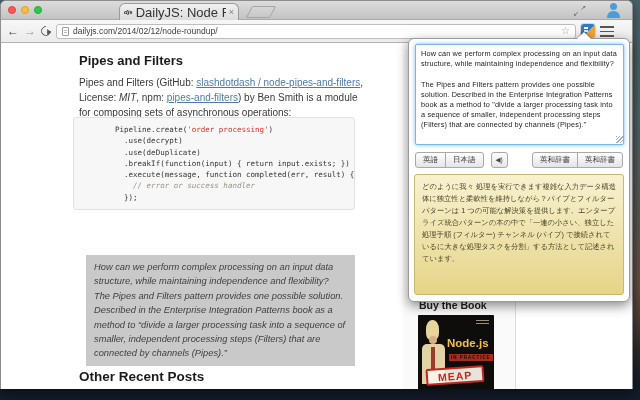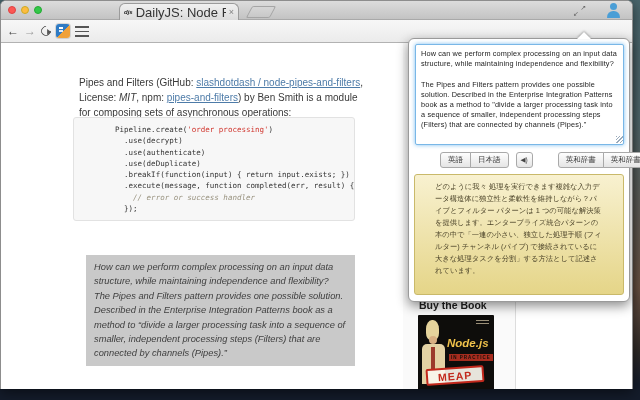--- a/index.html
+++ b/index.html
@@ -68,21 +68,21 @@
     background:#fafafa; border-right:1px solid #ddd; }
   .buy-heading { position:absolute; left:16px; top:256px; font-size:10.5px; font-weight:bold; color:#222; }
   .book { position:absolute; left:15px; top:272px; width:76px; height:75px; background:#0e0d0b;
     overflow:hidden; border-radius:1px; }
   .book .authors { position:absolute; right:5px; top:5px; width:13px; height:5px;
     background:linear-gradient(#9a8f78 0 1px,transparent 1px 3px,#9a8f78 3px 4px,transparent 4px); }
   .book .wig { position:absolute; left:8px; top:5px; width:13px; height:20px; background:#e6d49c; border-radius:45% 45% 35% 35%; }
   .book .face { position:absolute; left:11px; top:21px; width:8px; height:8px; background:#d8b083; border-radius:50%; }
   .book .coat { position:absolute; left:4px; top:29px; width:23px; height:40px; background:#e3d2a4; border-radius:5px 5px 0 0; }
   .book .sash { position:absolute; left:13px; top:32px; width:4px; height:24px; background:#9b3b2c; }
-  .book-title { position:absolute; left:29px; top:22px; font-size:11.5px; font-weight:bold; color:#f0c24b; font-style:italic; }
+  .book-title { position:absolute; left:29px; top:22px; font-size:11.5px; font-weight:bold; color:#f0c24b; }
   .book-subtitle { position:absolute; left:31px; top:39px; font-size:4.5px; font-weight:bold; letter-spacing:1px;
     background:#a62c1e; color:#14100c; padding:1px 2px; }
   .meap { position:absolute; left:8px; top:52px; width:58px; height:17px; border:2px solid #c2281c; border-radius:2px;
     background:rgba(250,246,238,.92); color:#c2281c; font-weight:bold; font-size:10.5px;
     display:flex; align-items:center; justify-content:center; transform:rotate(-4deg); letter-spacing:1px; }
   .h3 { position:absolute; font-size:13px; font-weight:bold; color:#1b1b1b; font-family:"Liberation Sans",sans-serif; }
   .heading-1 { left:78px; top:10px; }
   .heading-2 { left:78px; top:326px; font-size:13.5px; }
   .para { position:absolute; font-size:10px; line-height:1.5; color:#3a3a3a; }
   .para-1 { left:78px; top:32px; width:289px; }
@@ -107,27 +107,27 @@
     filter:drop-shadow(0 -1px 1px rgba(0,0,0,.3)); }
   .popup textarea { position:absolute; left:6px; top:5px; width:209px; height:101px;
     border:1px solid #79b7e7; border-radius:2px; box-shadow:0 0 4px rgba(82,168,236,.75);
     padding:4px 5px; font-family:"Liberation Sans",sans-serif; font-size:7.3px; line-height:1.4;
     letter-spacing:.15px; color:#222; resize:none; outline:none; }
   .resize-handle { position:absolute; left:207px; top:97px; width:7px; height:7px;
     background:repeating-linear-gradient(315deg,transparent 0 1.5px,#9ab 1.5px 2.5px); z-index:2; }
   .btn-row { position:absolute; left:6px; right:6px; top:112px; height:17px; display:flex; align-items:center; }
   .pbtn { height:16px; line-height:14px; font-size:7.5px; color:#333; padding:0 7px;
     background:linear-gradient(#fefefe,#e5e5e5); border:1px solid #a9a9a9; white-space:nowrap; }
-  .seg-l { border-radius:3px 0 0 3px;margin-left:25px; }
+  .seg-l { border-radius:3px 0 0 3px; }
   .seg-r { border-radius:0 3px 3px 0; margin-left:-1px; }
   .speaker { margin-left:7px; border-radius:3px; padding:0 4px; font-size:6.5px; color:#444; }
   .right-group { margin-left:auto; display:flex; }
   .result { position:absolute; left:5px; right:5px; top:135px; bottom:6px;
     background:linear-gradient(#f8f1d0,#e5d588); border:1px solid #c9b96a; border-radius:3px;
-    padding:6px 20px; font-size:7.3px; line-height:1.65; color:#4a4228; overflow:hidden; }
+    padding:6px 7px; font-size:7.3px; line-height:1.65; color:#4a4228; overflow:hidden; }
 </style>
 </head>
 <body>
 
 <div class="window">
 
   <div class="titlebar">
     <div class="lights">
       <div class="light red"></div>
       <div class="light yellow"></div>
@@ -146,59 +146,65 @@
     <div class="person-icon">
       <div class="head"></div>
       <div class="body"></div>
     </div>
   </div>
 
   <div class="toolbar">
     <span class="nav-glyph back">←</span>
     <span class="nav-glyph forward">→</span>
     <span class="reload-icon"></span>
+    <div class="omnibox">
+      <span class="doc-icon"></span>
+      <span class="url-text">dailyjs.com/2014/02/12/node-roundup/</span>
+      <span class="star-icon">☆</span>
+    </div>
     <span class="ext-icon"></span>
     <span class="menu-icon"></span>
   </div>
 
   <div class="page">
     <div class="sidebar">
       <div class="buy-heading">Buy the Book</div>
       <div class="book">
         <div class="authors"></div>
         <div class="wig"></div>
         <div class="face"></div>
         <div class="coat"></div>
         <div class="sash"></div>
         <div class="book-title">Node.js</div>
         <div class="book-subtitle">IN PRACTICE</div>
         <div class="meap">MEAP</div>
       </div>
     </div>
 
+    <div class="h3 heading-1">Pipes and Filters</div>
 
     <div class="para para-1"><span>Pipes and Filters (GitHub: </span><a class="lnk" href="#">slashdotdash / node-pipes-and-filters</a><span>, License: </span><span class="em">MIT</span><span>, npm: </span><a class="lnk" href="#">pipes-and-filters</a><span>) by Ben Smith is a module for composing sets of asynchronous operations:</span></div>
 
     <div class="codebox">
       <div class="line"><span>Pipeline.create(</span><span class="code-str">'order processing'</span><span>)</span></div>
       <div class="line">  .use(decrypt)</div>
-      <div class="line">  .use(authenticate)</div>
       <div class="line">  .use(deDuplicate)</div>
       <div class="line">  .breakIf(function(input) { return input.exists; })</div>
       <div class="line">  .execute(message, function completed(err, result) {</div>
       <div class="line code-comment">    // error or success handler</div>
       <div class="line">  });</div>
     </div>
 
 
     <div class="quote">
       <p>How can we perform complex processing on an input data structure, while maintaining independence and flexibility?</p>
       <p>The Pipes and Filters pattern provides one possible solution. Described in the Enterprise Integration Patterns book as a method to “divide a larger processing task into a sequence of smaller, independent processing steps (Filters) that are connected by channels (Pipes).”</p>
     </div>
 
+    <div class="h3 heading-2">Other Recent Posts</div>
   </div>
 </div>
 
 <div class="popup">
   <div class="arrow"></div>
   <textarea style="">How can we perform complex processing on an input data structure, while maintaining independence and flexibility?
 
 The Pipes and Filters pattern provides one possible solution. Described in the Enterprise Integration Patterns book as a method to "divide a larger processing task into a sequence of smaller, independent processing steps (Filters) that are connected by channels (Pipes)."</textarea>
   <div class="resize-handle"></div>
   <div class="btn-row">

